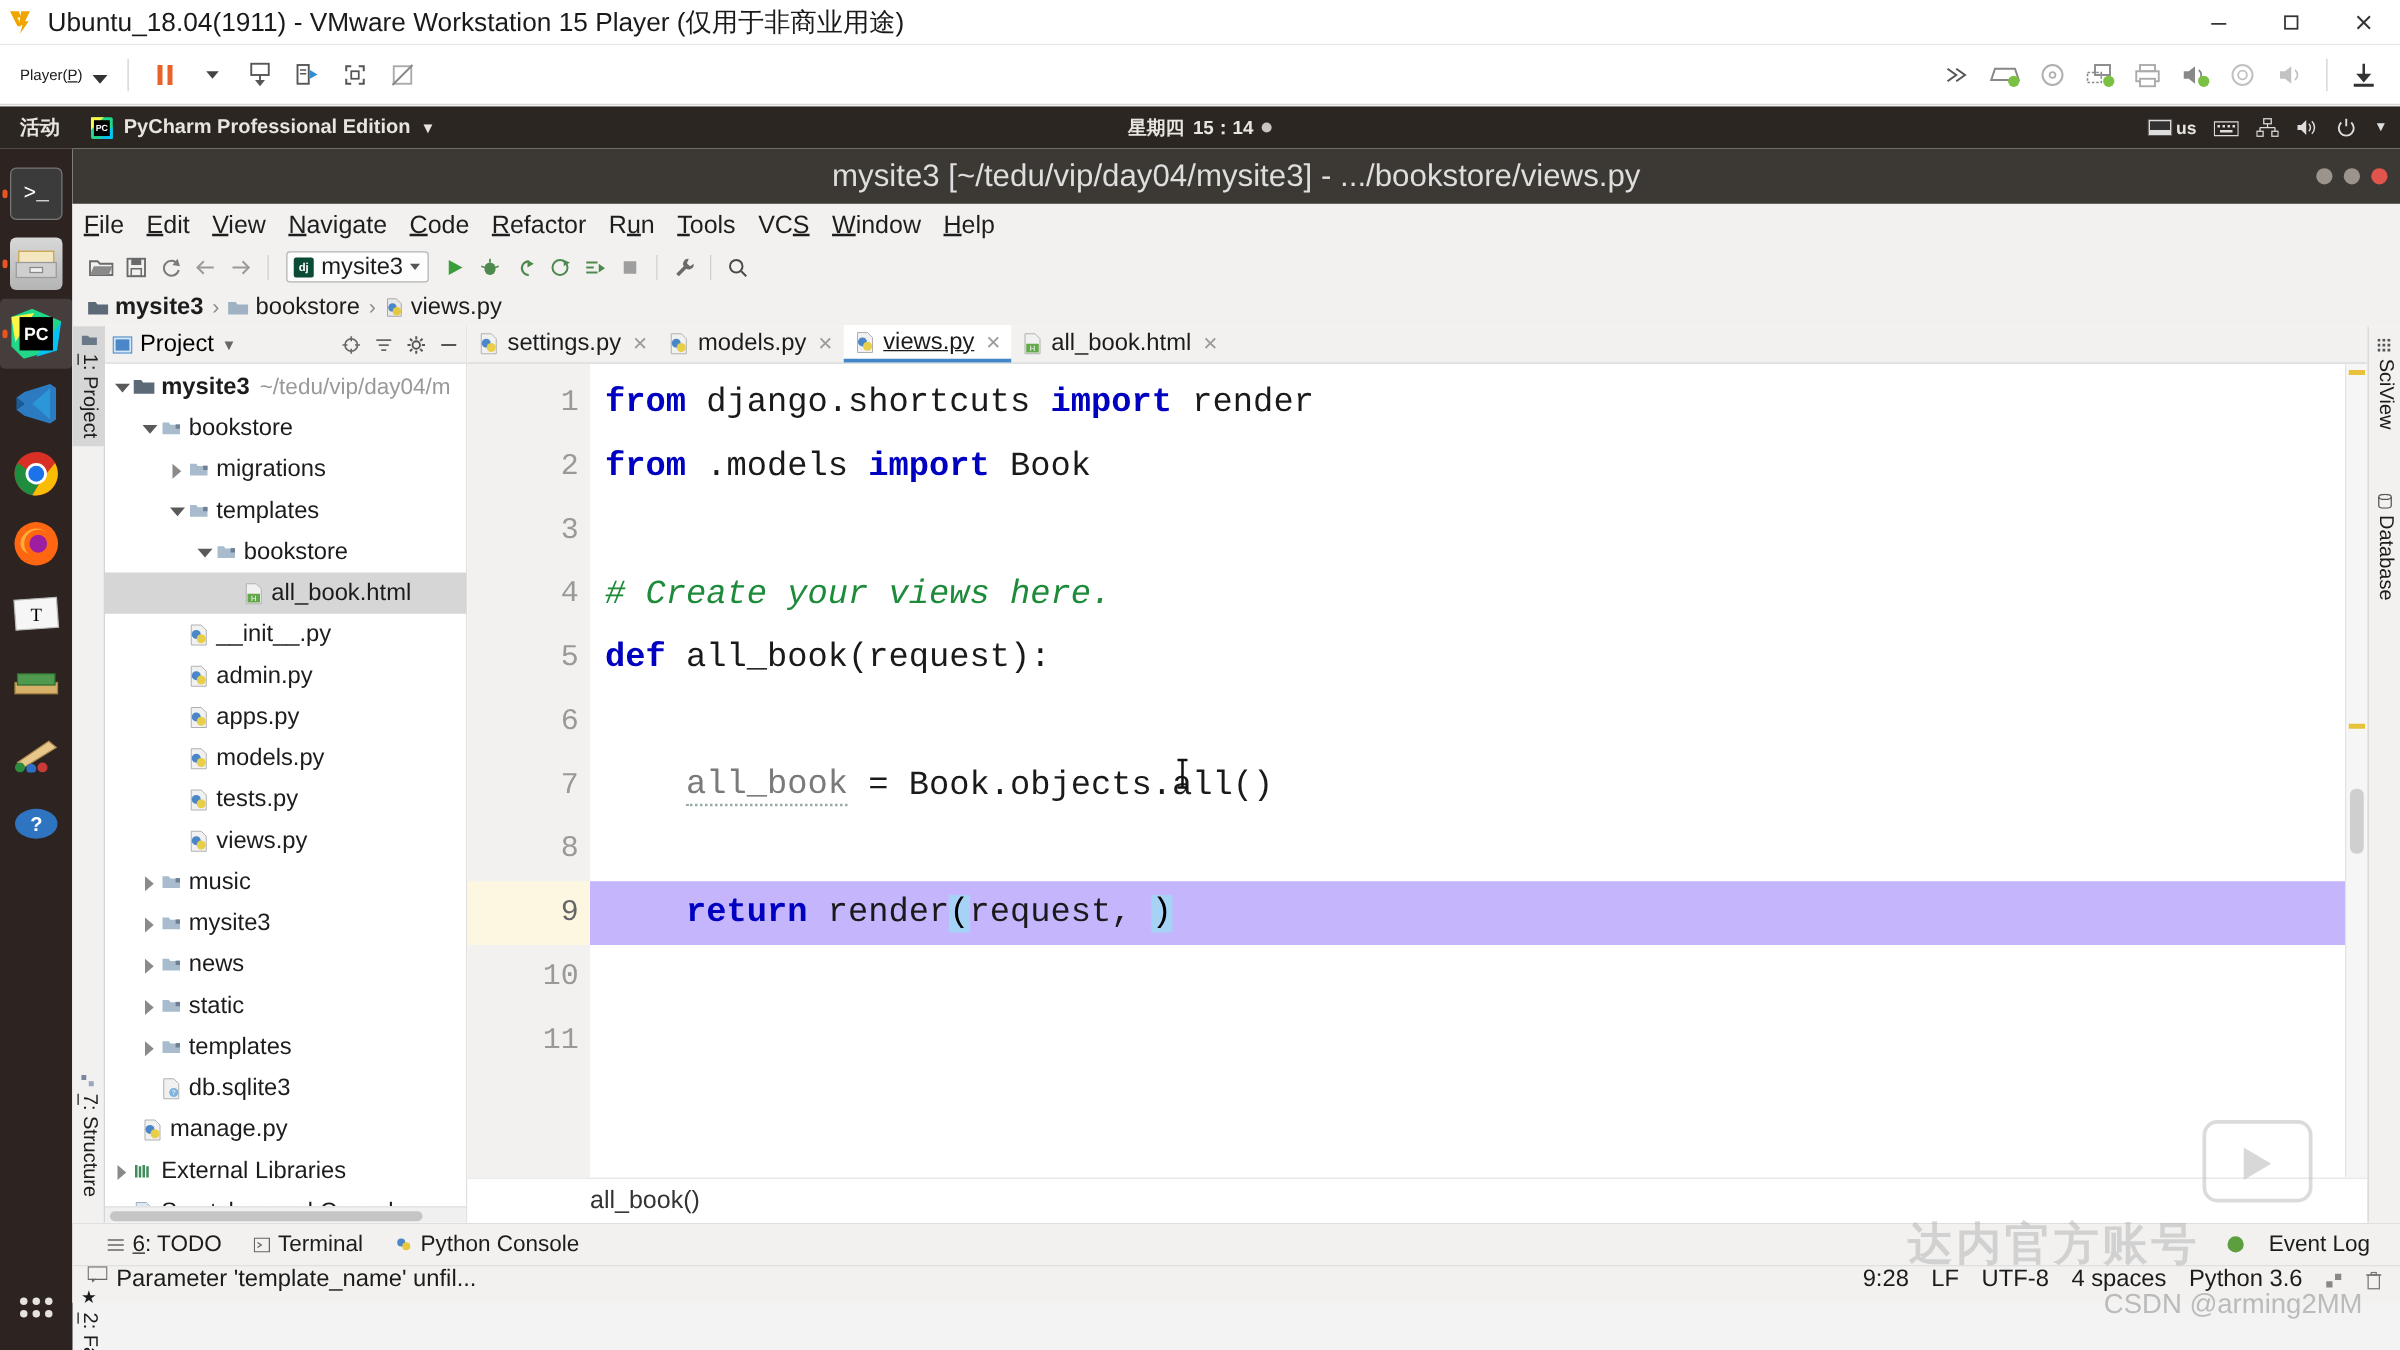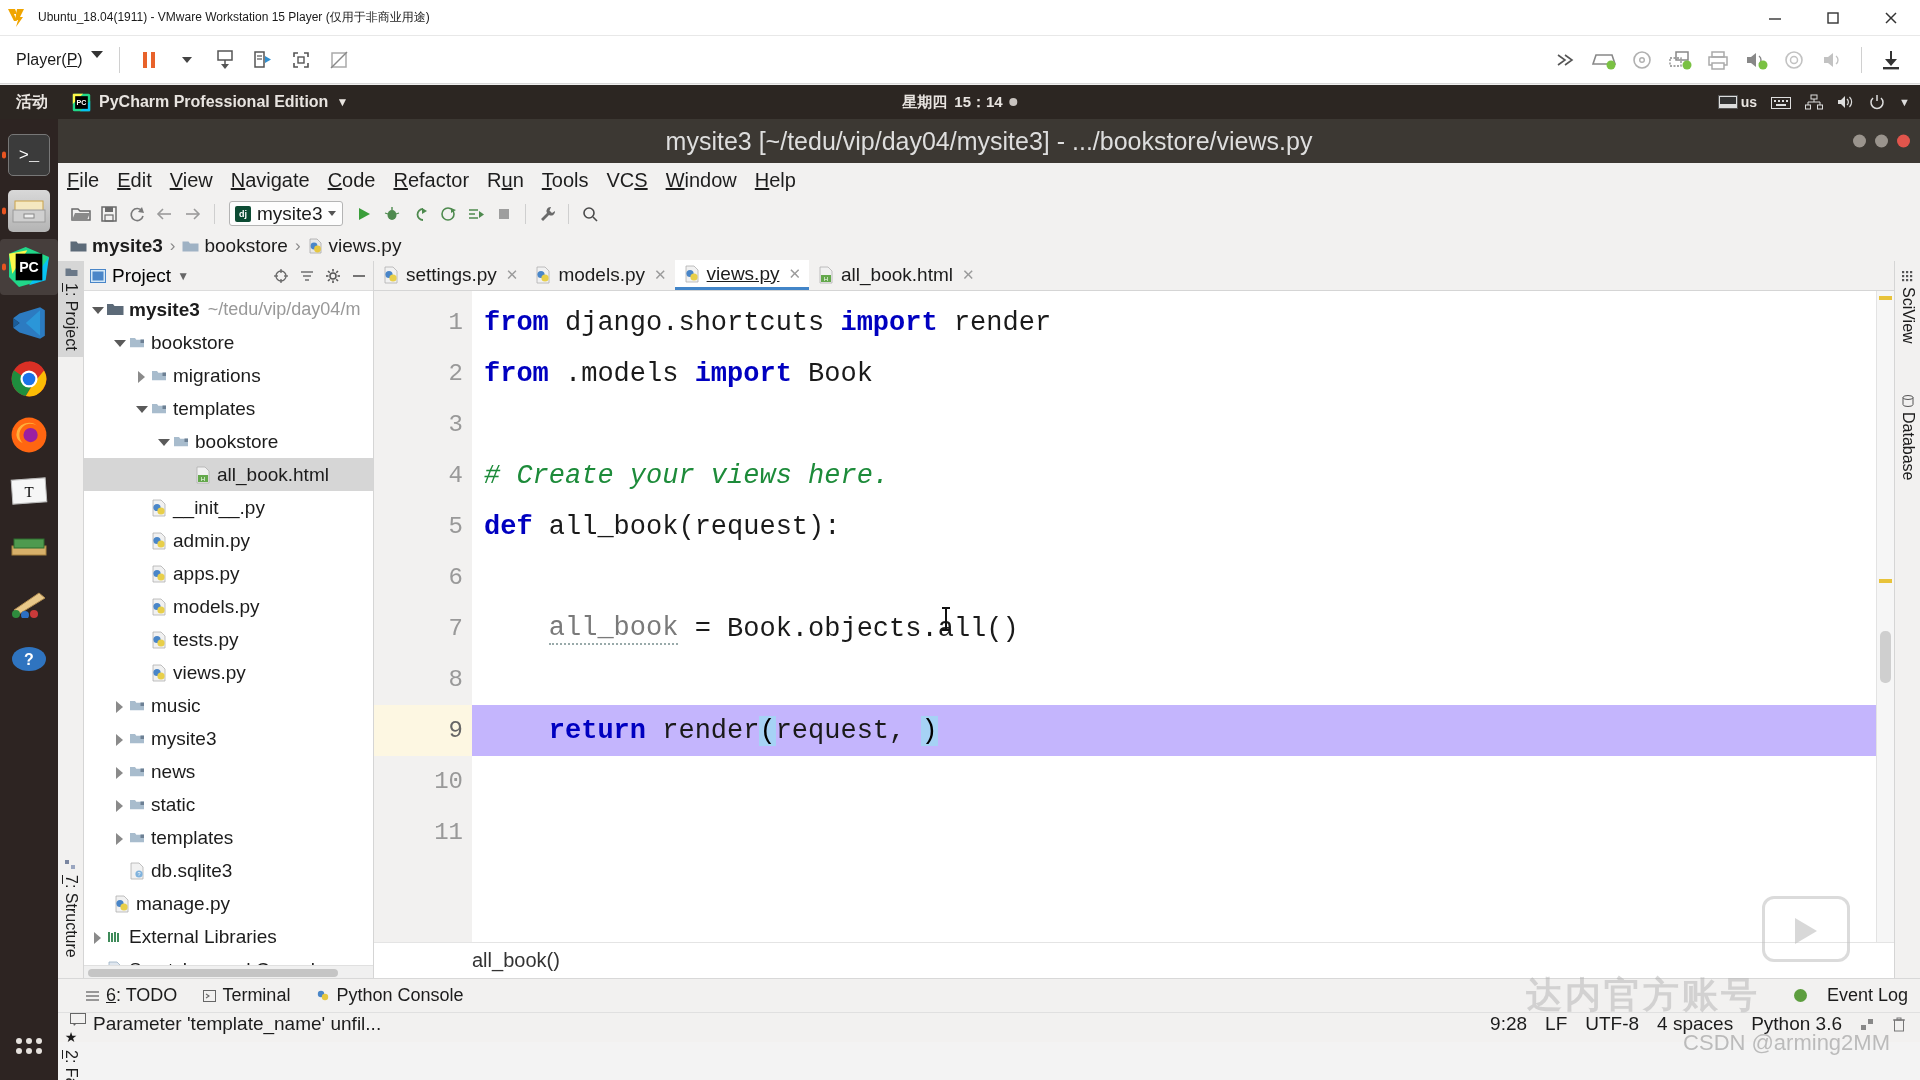--- a/index.html
+++ b/index.html
@@ -16,32 +16,32 @@
   #vmware-titlebar {
     height: 36px; background: #ffffff; display: flex; align-items: center;
     border-bottom: 1px solid #e8e8e8; position: relative;
   }
   #vmware-titlebar .vm-logo {
     width: 24px; height: 24px; margin-left: 6px; margin-right: 8px;
     position: relative; flex: none;
   }
   .vmlogo-svg { display:block; }
   #vmware-title-text {
-    font-size: 12px; color: #1a1a1a; font-family: "Liberation Sans", sans-serif;
+    font-size: 21px; color: #1a1a1a; font-family: "Liberation Sans", sans-serif;
     white-space: nowrap;
   }
   #vmware-winbtns { position: absolute; right: 0; top: 0; height: 36px; display: flex; }
   .winbtn { width: 58px; height: 36px; display:flex; align-items:center; justify-content:center; }
   .winbtn svg { display:block; }
 
   #vmware-toolbar {
     height: 48px; background: #ffffff; display: flex; align-items: center;
     padding: 0 10px; position: relative; border-bottom: 1px solid #d8d8d8;
   }
-  #player-menu { display:flex; align-items:flex-start; font-size:16px; color:#1a1a1a; padding: 0 6px; }
+  #player-menu { display:flex; align-items:flex-end; font-size:12px; color:#1a1a1a; padding: 0 6px; }
   #player-menu .under { text-decoration: underline; }
   .tb-caret { margin-left: 8px; width:0;height:0;border-left:6px solid transparent;border-right:6px solid transparent;border-top:7px solid #333; }
   .tb-sep { width:1px; height:26px; background:#d0d0d0; margin:0 10px; }
   .tb-btn { width:38px; height:38px; display:flex;align-items:center;justify-content:center; }
   #vmware-toolbar-right { margin-left:auto; display:flex; align-items:center; }
 
   
   #ubuntu-screen {
     position: absolute; left: 0; top: 85px; width: 1920px; height: 995px;
     background: #f3f3f3; overflow: hidden;
@@ -193,21 +193,21 @@
   .rtab { position:absolute; left:0; width:26px; writing-mode: vertical-rl; text-orientation:mixed;
           font-size:16px;color:#1c1c1c;padding:6px 4px;display:flex;align-items:center;gap:5px;white-space:nowrap;}
 
   
   #editor-footer { height:36px; background:#fff; border-top:1px solid #e4e4e4; display:flex; align-items:center; padding-left:98px; font-size:20px; color:#333;}
 
   
   #bottom-bar { height:34px; background:#f2f1f0; display:flex; align-items:center; padding-left:28px; gap:26px; font-size:18px; color:#1c1c1c; border-top:1px solid #d8d8d8;}
   .bbtn { display:flex; align-items:center; gap:6px;}
   .bbtn .ul { text-decoration: underline; }
-  #bottom-bar-right { margin-left:auto; display:flex; align-items:center; gap:20px; padding-right:12px;}
+  #bottom-bar-right { margin-left:auto; display:flex; align-items:center; gap:20px; padding-right:24px;}
   .eventlog-dot{width:13px;height:13px;border-radius:50%;background:#5d9e3f;display:inline-block;}
 
   
   #status-bar { height:30px; background:#f2f1f0; display:flex; align-items:flex-start; padding-left:12px; font-size:19px; color:#1c1c1c; border-top:1px solid #e0e0e0;}
   #status-right { margin-left:auto; display:flex; align-items:center; gap:18px; padding-right:14px;}
 
   
   .wm { position:absolute; color:rgba(160,160,160,0.35); pointer-events:none; }
   #wm-danei { right:160px; bottom:60px; font-size:36px; font-weight:bold; letter-spacing:3px; color:rgba(170,170,170,0.45); }
   #wm-csdn { right:30px; bottom:24px; font-size:22px; color:rgba(150,150,150,0.6); }

